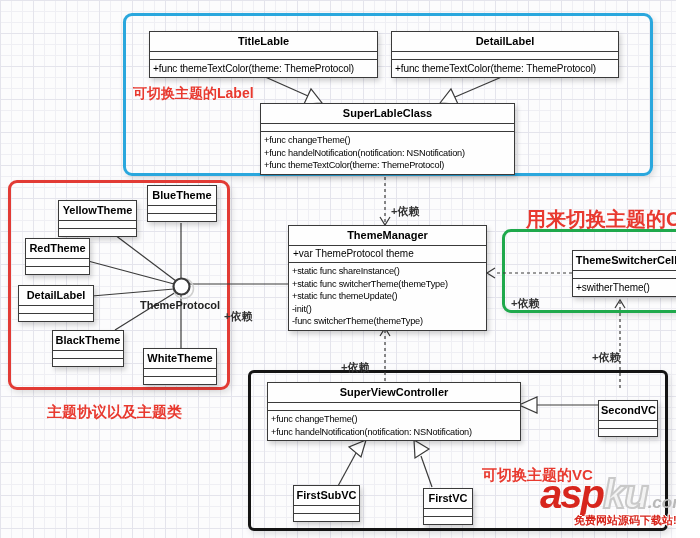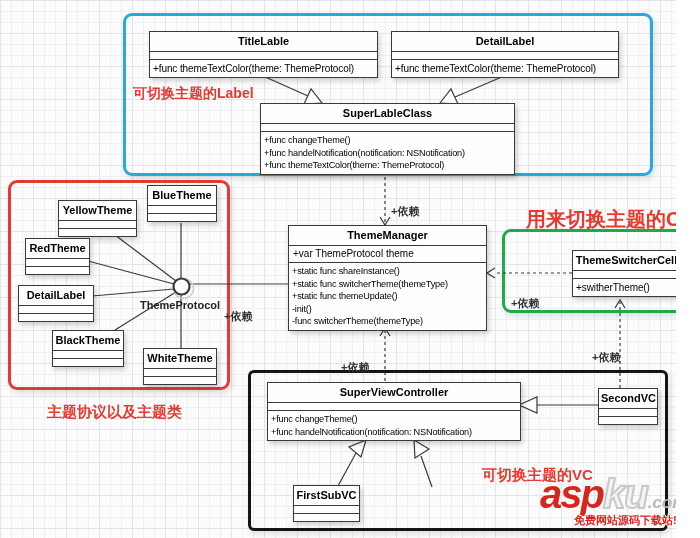--- a/index.html
+++ b/index.html
@@ -185,32 +185,37 @@
 
   <div class="cls tight" style="left:267px;top:382px;width:252px">
     <div class="hd">SuperViewController</div>
     <div class="emp"></div>
     <div class="mth">
       <div>+func changeTheme()</div>
       <div>+func handelNotification(notification: NSNotification)</div>
     </div>
   </div>
 
-  <div class="cls" style="left:598px;top:388px;width:58px">
+  <div class="cls" style="left:598px;top:400px;width:58px">
     <div class="hd">SecondVC</div>
     <div class="emp"></div>
     <div class="emp2"></div>
   </div>
 
   <div class="cls" style="left:293px;top:485px;width:65px">
     <div class="hd">FirstSubVC</div>
     <div class="emp"></div>
     <div class="emp2"></div>
   </div>
 
+  <div class="cls" style="left:423px;top:488px;width:48px">
+    <div class="hd">FirstVC</div>
+    <div class="emp"></div>
+    <div class="emp2"></div>
+  </div>
 
   <div class="ifacelbl" style="left:140px;top:299px">ThemeProtocol</div>
 
   <div class="note" style="left:133px;top:85px;font-size:14px;color:#e8392f">可切换主题的Label</div>
   <div class="note" style="left:47px;top:403px;font-size:15px;color:#e8392f">主题协议以及主题类</div>
   <div class="note" style="left:526px;top:206px;font-size:20px;color:#e8392f">用来切换主题的Cell</div>
   <div class="note" style="left:482px;top:466px;font-size:15px;color:#e8392f">可切换主题的VC</div>
 
   <div class="dep" style="left:391px;top:188px">+依赖</div>
   <div class="dep" style="left:224px;top:293px">+依赖</div>

